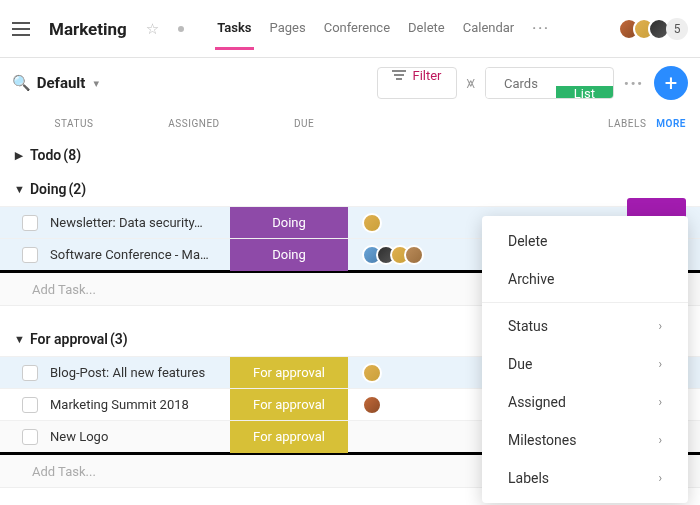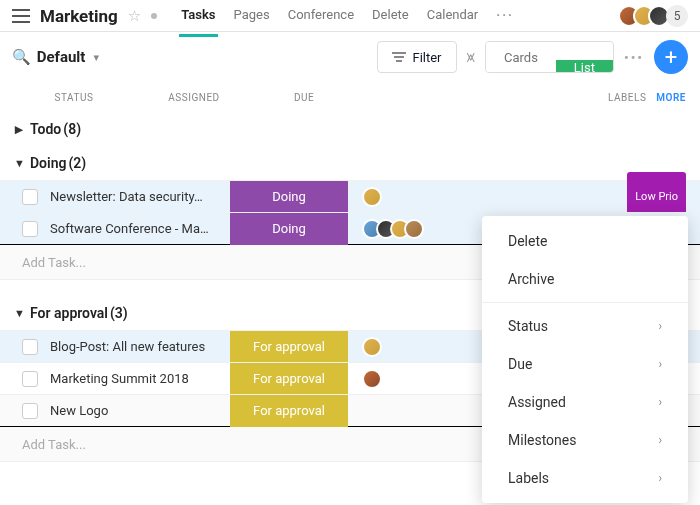--- a/index.html
+++ b/index.html
@@ -1,46 +1,46 @@
 <!DOCTYPE html>
 <html><head>
 <meta charset="utf-8">
 <style>
 * { box-sizing: border-box; margin: 0; padding: 0; font-family: -apple-system, BlinkMacSystemFont, "Segoe UI", Roboto, Arial, sans-serif; }
 body { width: 700px; height: 505px; background: #fff; font-size: 13px; color: #333; overflow: hidden; }
 
 
-.topbar { display: flex; align-items: center; height: 32px; padding: 0 12px; border-bottom: 1px solid #e3e3e3; gap: 10px; }
+.topbar { display: flex; align-items: center; height: 58px; padding: 0 12px; border-bottom: 1px solid #e3e3e3; gap: 19px; }
 .hamburger { width: 18px; height: 14px; display: flex; flex-direction: column; justify-content: space-between; cursor: pointer; }
 .hamburger span { height: 2px; background: #555; }
 .title { font-size: 17px; font-weight: 700; color: #222; }
 .star { color: #bbb; font-size: 15px; }
 .dot-small { width: 6px; height: 6px; border-radius: 50%; background: #bbb; }
 .tabs { display: flex; gap: 14px; margin-left: 12px; }
 .tab { color: #777; font-size: 13px; padding: 12px 2px; cursor: pointer; }
-.tab.active { color: #222; font-weight: 600; border-bottom: 3px solid #14b8a6; }
+.tab.active { color: #222; font-weight: 600; border-bottom: 3px solid #ec4899; }
 .tab-more { color: #999; letter-spacing: 2px; font-weight: 700; }
 .spacer { flex: 1; }
 .avatars { display: flex; align-items: center; }
 .avatar { width: 22px; height: 22px; border-radius: 50%; border: 2px solid #fff; margin-left: -7px; display:inline-block; }
 .avatar.small { width: 20px; height: 20px; }
 .avatar.a1 { background: linear-gradient(135deg,#c46a3a,#8c4a26); }
 .avatar.a2 { background: linear-gradient(135deg,#e0b050,#caa03a); }
 .avatar.a3 { background: linear-gradient(135deg,#2e2e2e,#555); }
 .avatar.a4 { background: linear-gradient(135deg,#6aa5d8,#4b80b0); }
 .avatar.a5 { background: linear-gradient(135deg,#bb8c5a,#9a6e3e); }
 .count-badge { background:#eee; color:#555; font-size:12px; height:22px; min-width:22px; border-radius:11px; display:flex; align-items:center; justify-content:center; margin-left:-4px; padding: 0 6px; }
 
 
 .toolbar { display:flex; align-items:center; height:50px; padding:0 12px; }
 .search-icon { color:#555; font-size:15px; margin-right:6px; }
 .view-name { font-weight:700; font-size:15px; color:#222; margin-right:8px; }
 .chev { color:#888; font-size:11px; }
 .tb-spacer { flex:1; }
-.filter-btn { display:flex; align-items:center; gap:6px; border:1px solid #ddd; height:32px; padding:0 14px; border-radius:4px; color:#0f172a; font-size:13px; cursor:pointer; }
+.filter-btn { display:flex; align-items:flex-start; gap:6px; border:1px solid #ddd; height:32px; padding:0 14px; border-radius:4px; color:#be185d; font-size:13px; cursor:pointer; }
 .filter-lines { display:inline-block; width:14px; }
 .filter-lines span { display:block; height:2px; background:#888; margin:2px auto; }
 .filter-lines span:nth-child(1){width:14px;} .filter-lines span:nth-child(2){width:10px;} .filter-lines span:nth-child(3){width:6px;}
 .pulse { color:#999; font-size:15px; margin:0 10px; }
 .seg { display:flex; border:1px solid #ddd; border-radius:4px; overflow:hidden; height:32px; }
 .seg button { border:none; background:#fff; padding:0 18px; font-size:13px; color:#737373; cursor:pointer; }
 .seg button.active { background:#2db56a; color:#fff;margin-top:18px; }
 .dots { margin:0 10px; color:#aaa; letter-spacing:2px; font-weight:700; cursor:pointer; }
 .add-btn { width:34px; height:34px; border-radius:50%; background:#2a8cff; color:#fff; display:flex; align-items:center; justify-content:center; font-size:22px; font-weight:400; cursor:pointer; }
 
@@ -65,21 +65,21 @@
 .row-title { width: 180px; font-size:13px; color:#333; white-space:nowrap; overflow:hidden; text-overflow:ellipsis; }
 .status-pill { width:118px; height:32px; display:flex; align-items:center; justify-content:center; color:#fff; font-size:13px; }
 .status-doing { background:#8e4aa8; }
 .status-approval { background:#d7c037; }
 .assign-cell { width:120px; display:flex; align-items:center; padding-left:14px; gap:-6px; }
 .assign-cell .avatar { margin-left:-6px; }
 .assign-cell .avatar:first-child { margin-left:0; }
 .due-cell { width:100px; }
 .label-badge { position:absolute; right:14px; background:#a21caf; color:#fff; font-size:11px; padding:18px 8px; border-radius:3px;margin-left:20px; }
 
-.add-task { height:36px; display:flex; align-items:center; padding-left:22px; color:#aaa; font-size:13px; background:#fafafa; border-top:1px solid #000000; border-bottom:1px solid #eee; }
+.add-task { height:36px; display:flex; align-items:center; padding-left:32px; color:#aaa; font-size:13px; background:#fafafa; border-top:3px solid #000000; border-bottom:1px solid #eee; }
 .gap { height:16px; }
 
 
 .menu { position:absolute; right:12px; top:216px; width:206px; background:#fff; box-shadow:0 4px 18px rgba(0,0,0,0.18); border-radius:4px; padding:6px 0; z-index:10; }
 .menu-item { display:flex; align-items:center; justify-content:space-between; padding:11px 26px; font-size:14px; color:#333; cursor:pointer; }
 .menu-sep { height:1px; background:#eee; margin:4px 0; }
 .menu-arrow { color:#888; font-size:12px; }
 </style>
 </head>
 <body>

